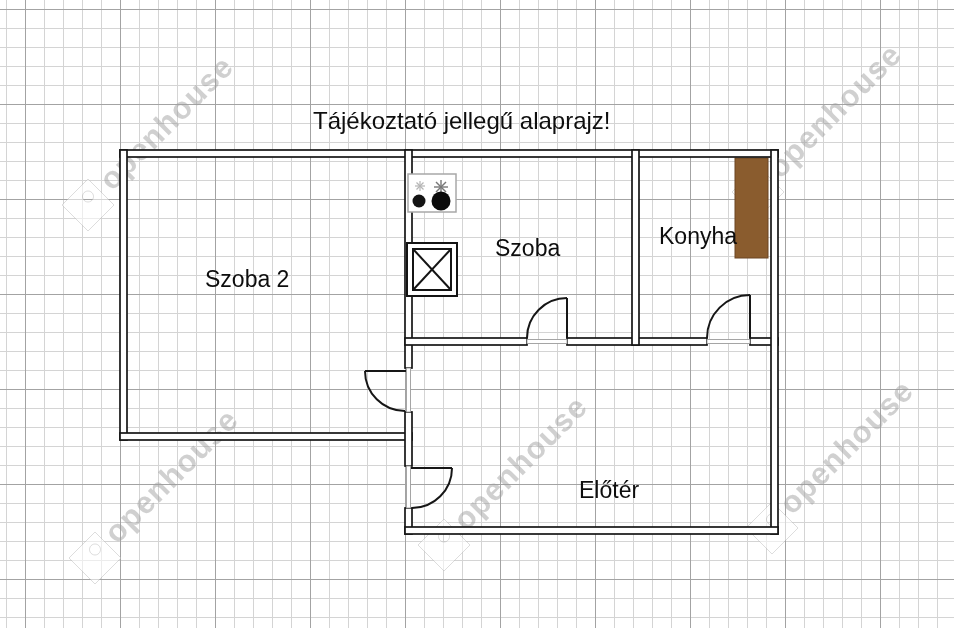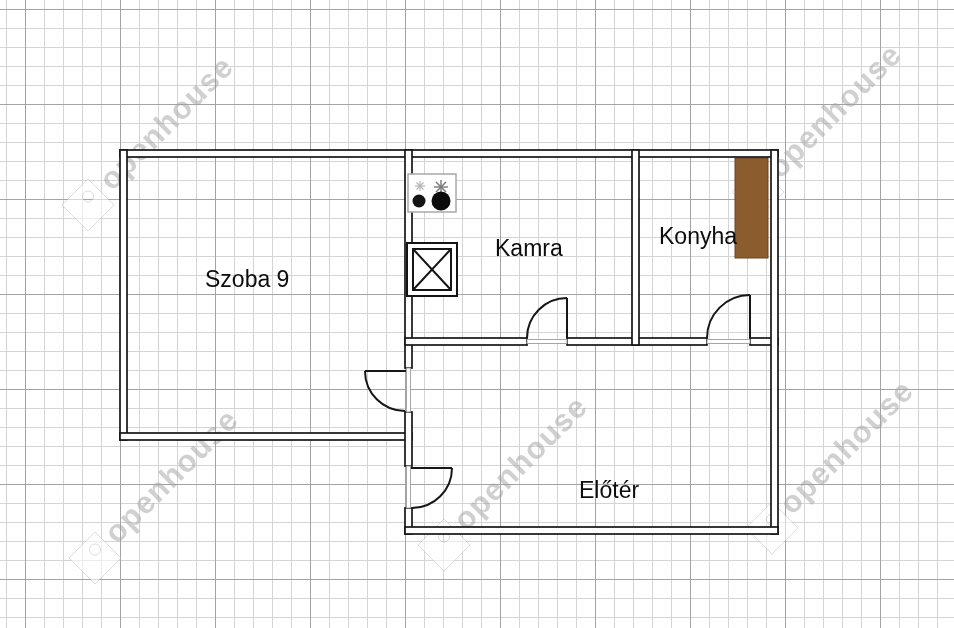--- a/index.html
+++ b/index.html
@@ -148,17 +148,18 @@
     </g>
 
     <g>
       <rect x="407" y="243" width="50" height="53" fill="#ffffff" stroke="#141414" stroke-width="2"></rect>
       <rect x="413" y="249" width="38" height="41" fill="none" stroke="#141414" stroke-width="2"></rect>
       <line class="chimney-line" x1="413" y1="249" x2="451" y2="290"></line>
       <line class="chimney-line" x1="451" y1="249" x2="413" y2="290"></line>
     </g>
   </svg>
 
-  <div class="room-label" id="lbl-szoba1">Szoba 9</div>
-  <div class="room-label" id="lbl-konyha">Kamra</div>
+  <div class="page-title">Tájékoztató jellegű alaprajz!</div>
+  <div class="room-label" id="lbl-szoba1">Szoba 2</div>
+  <div class="room-label" id="lbl-konyha">Szoba</div>
   <div class="room-label" id="lbl-kamra">Konyha</div>
   <div class="room-label" id="lbl-eloter">Előtér</div>
 </div>
 
 </body></html>

